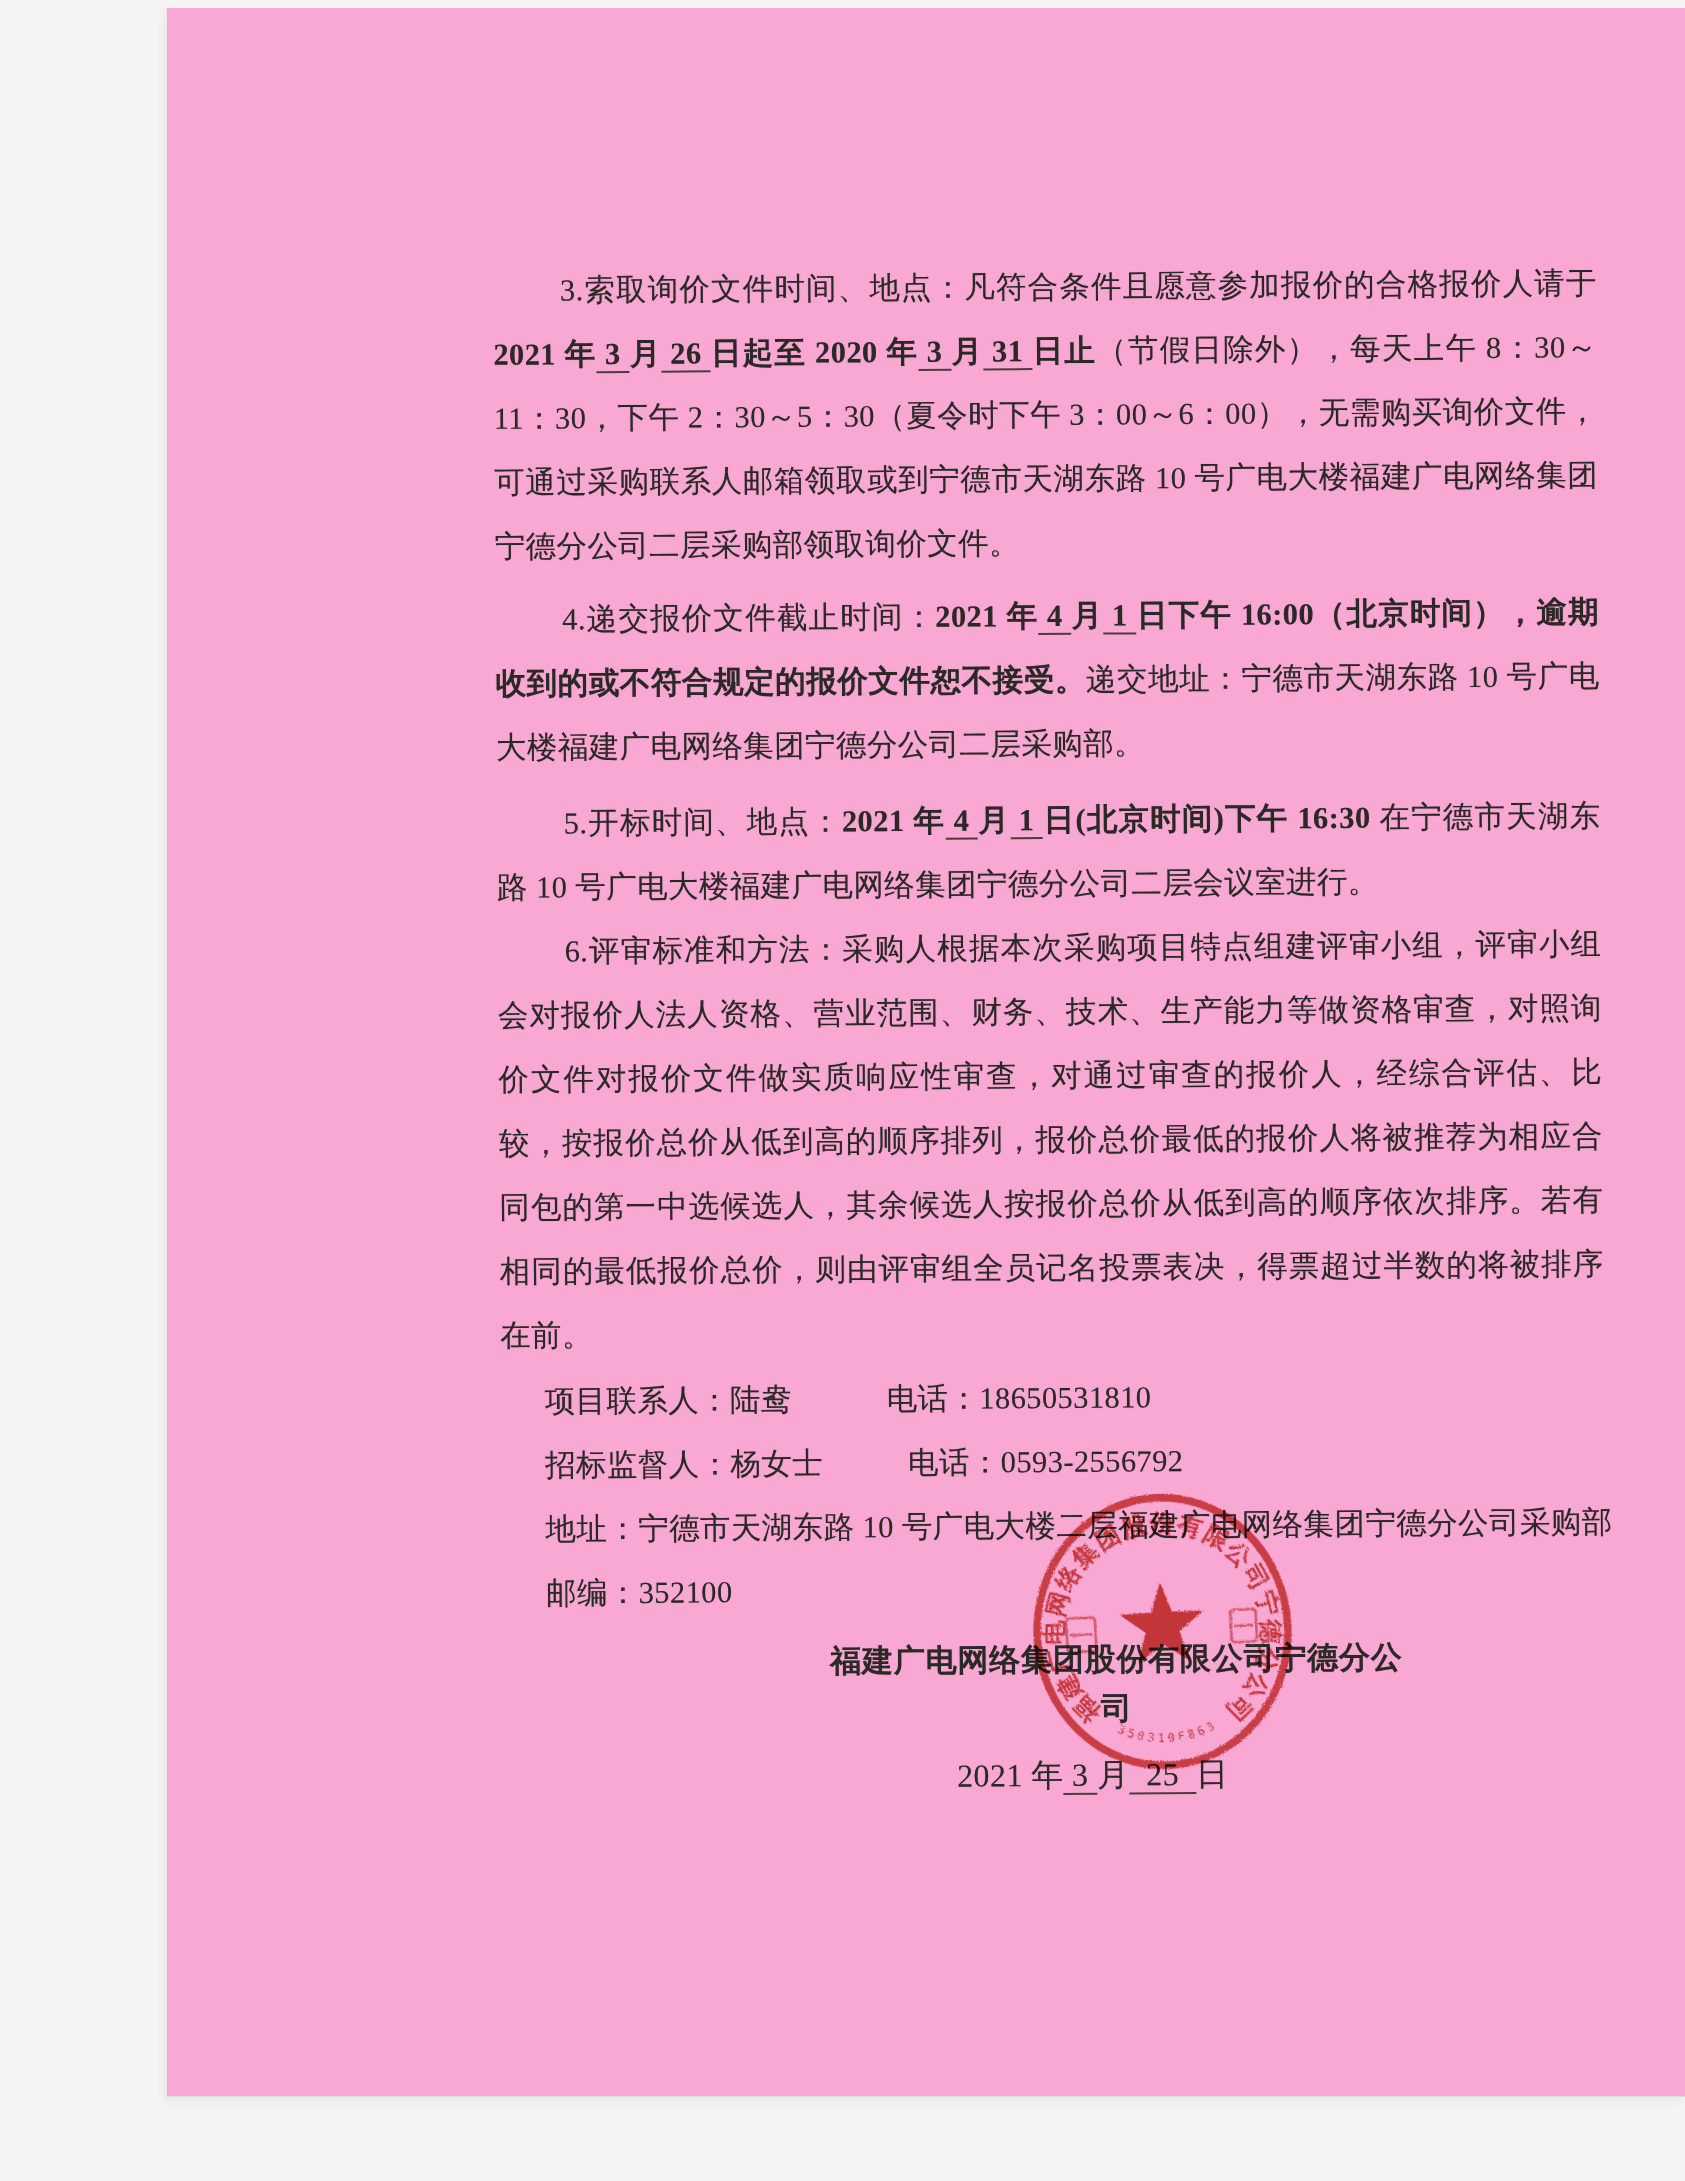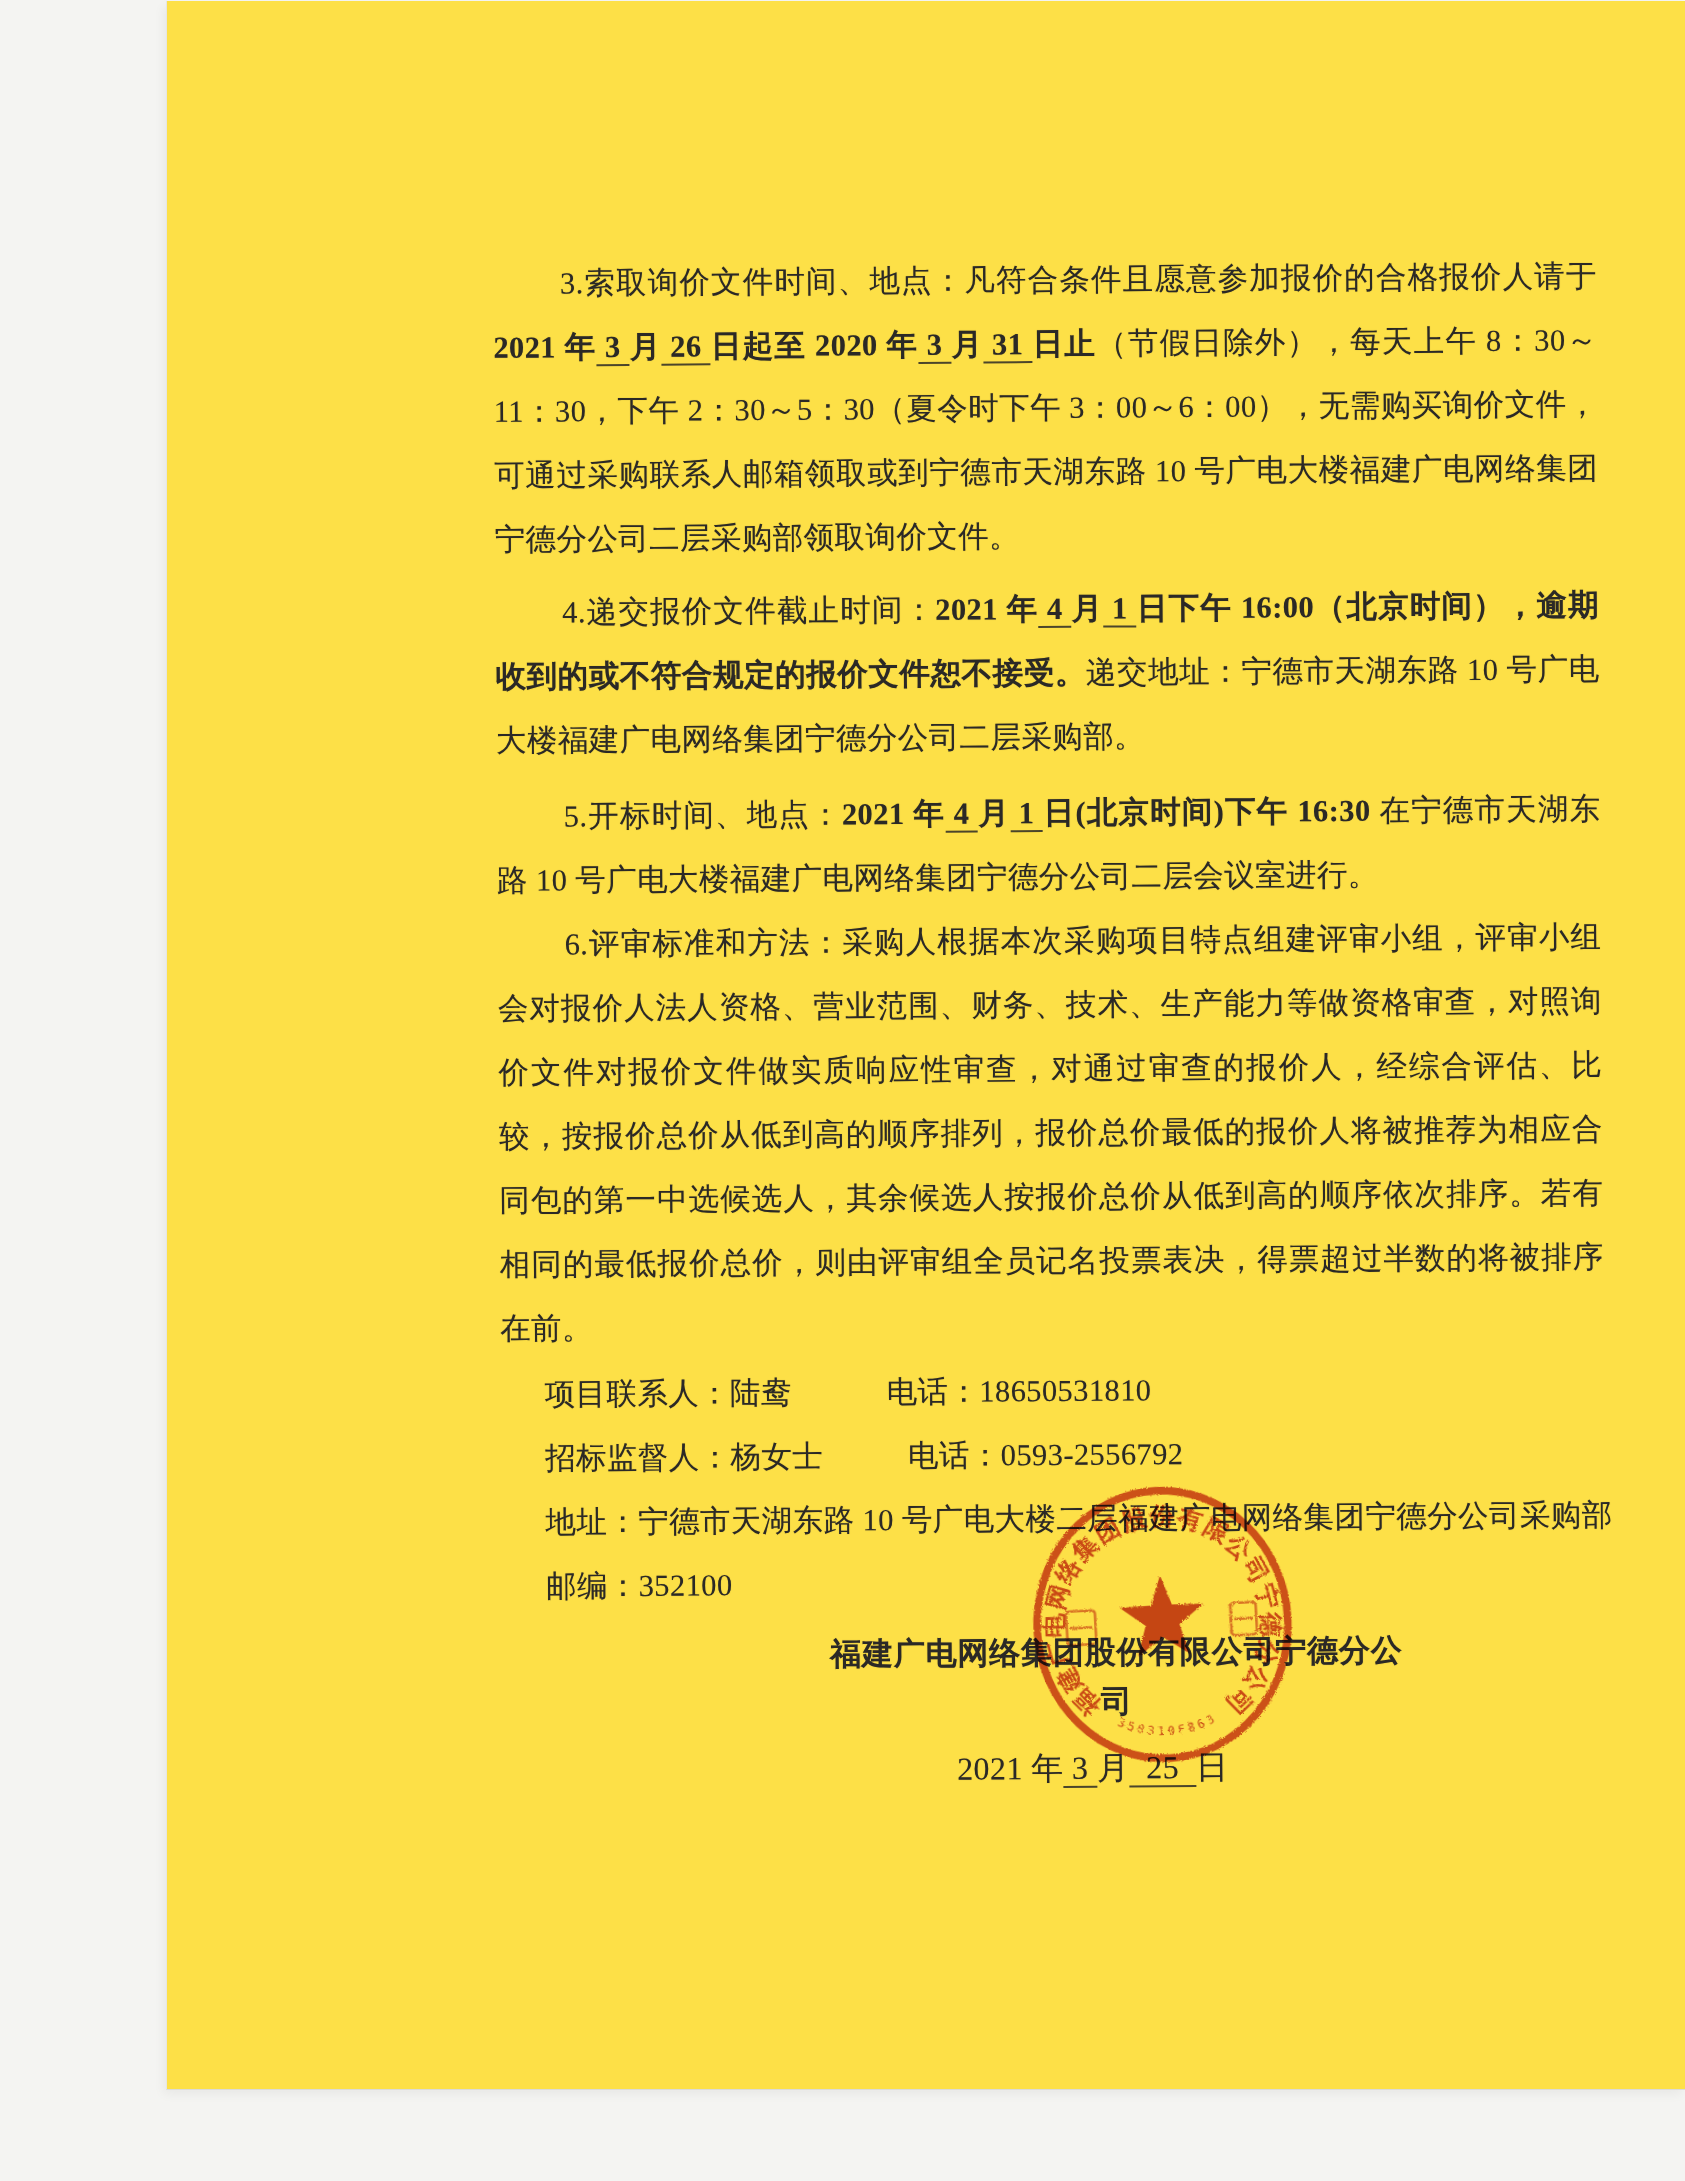--- a/index.html
+++ b/index.html
@@ -2,22 +2,22 @@
 <html style="font-size:13.6px"><head>
 <meta charset="utf-8">
 <style>
   html,body{margin:0;padding:0;background:#e9eae8;}
   #canvas{
     position:relative;width:1686px;height:2182px;overflow:hidden;
     background:#f4f4f2;
     font-family:"Liberation Serif","DejaVu Serif",serif;
   }
   #paper{
-    position:absolute;left:166px;top:1px;width:1519px;height:2088px;
-    background:#fde047;
+    position:absolute;left:166px;top:8px;width:1519px;height:2088px;
+    background:#f9a8d4;
     border-left:1.7px solid #e7e6e2;
     border-bottom:1.7px solid #dcdbd6;
     box-shadow:-3.4px 5.1px 10.2px rgba(0,0,0,0.05);
   }
   #content{
     position:absolute;left:331px;top:247px;width:1104px;
     transform:rotate(-0.4deg);
     color:#2b2926;
     font-size:30.5px;line-height:64px;letter-spacing:0.4px;
     text-align:justify;

